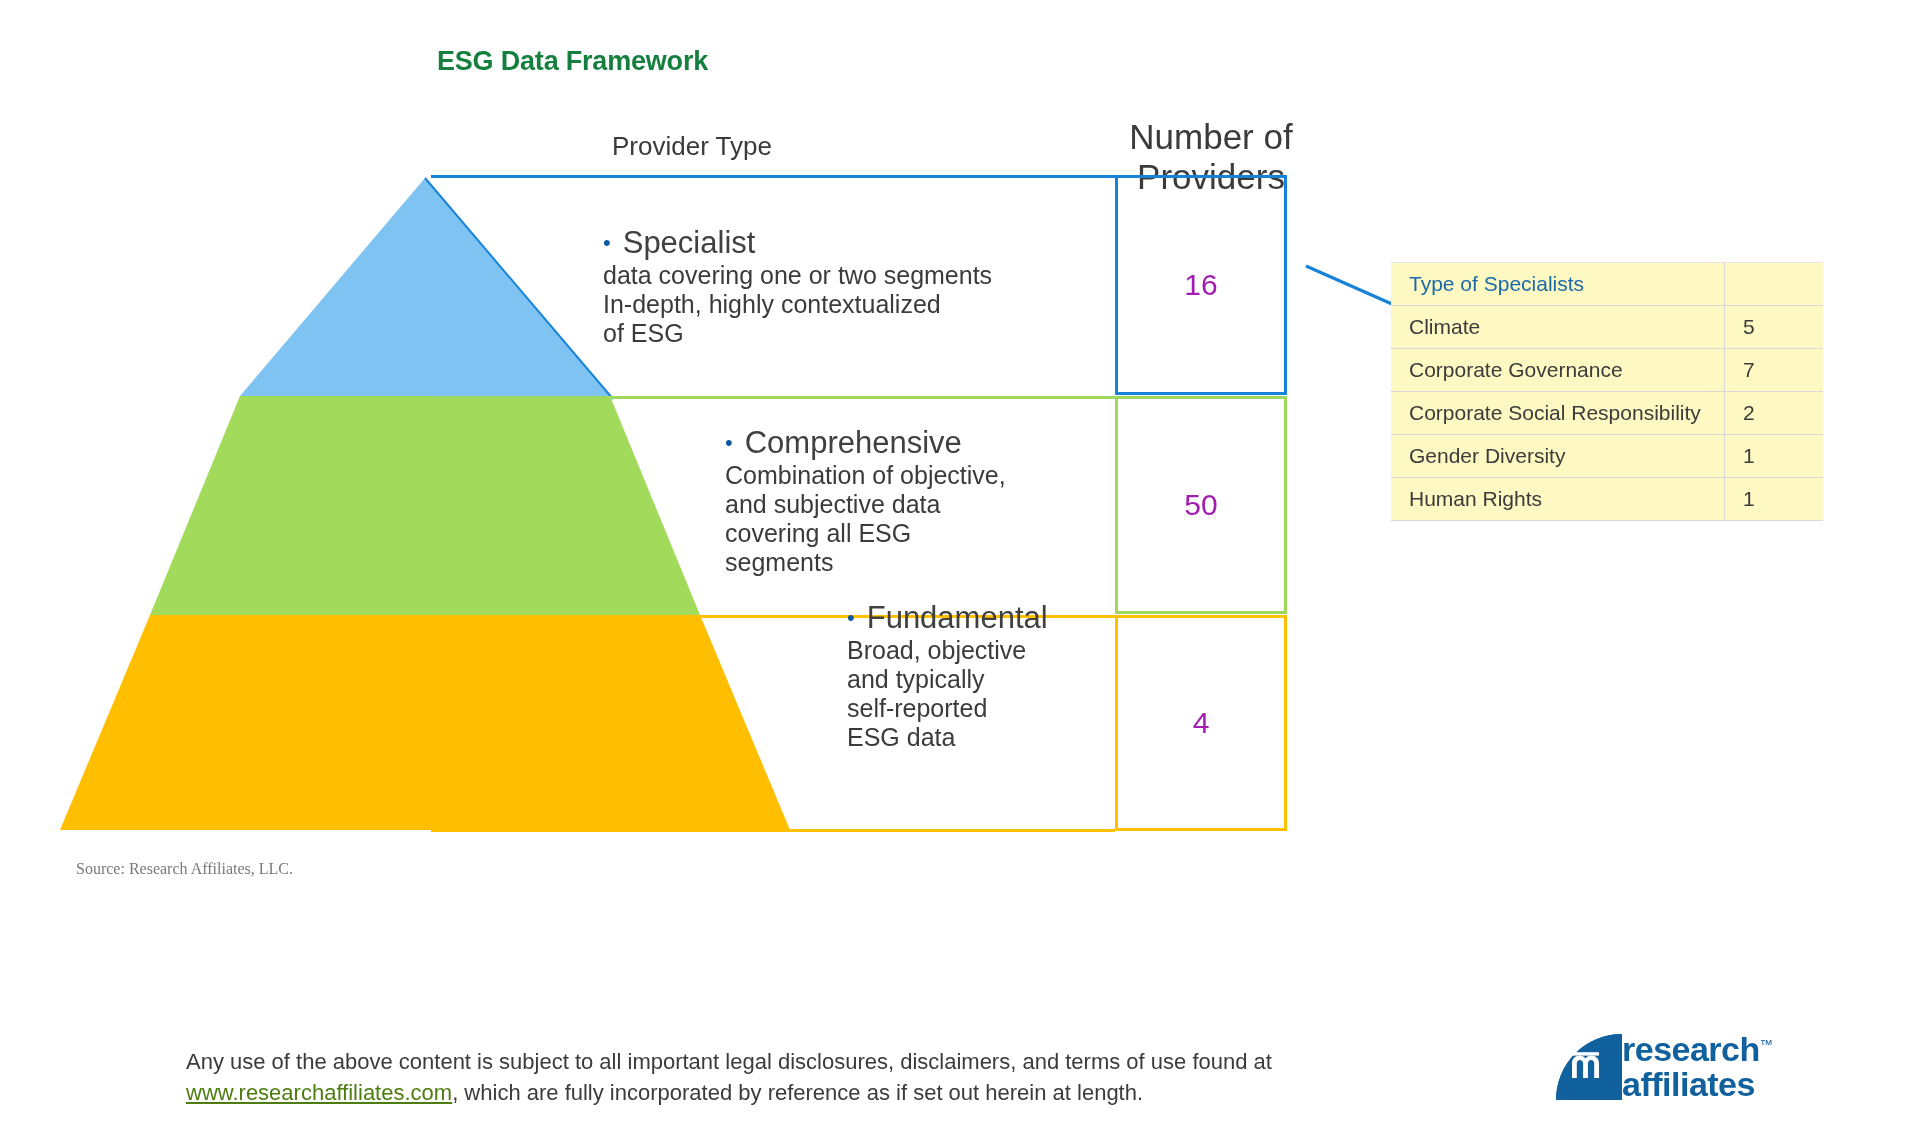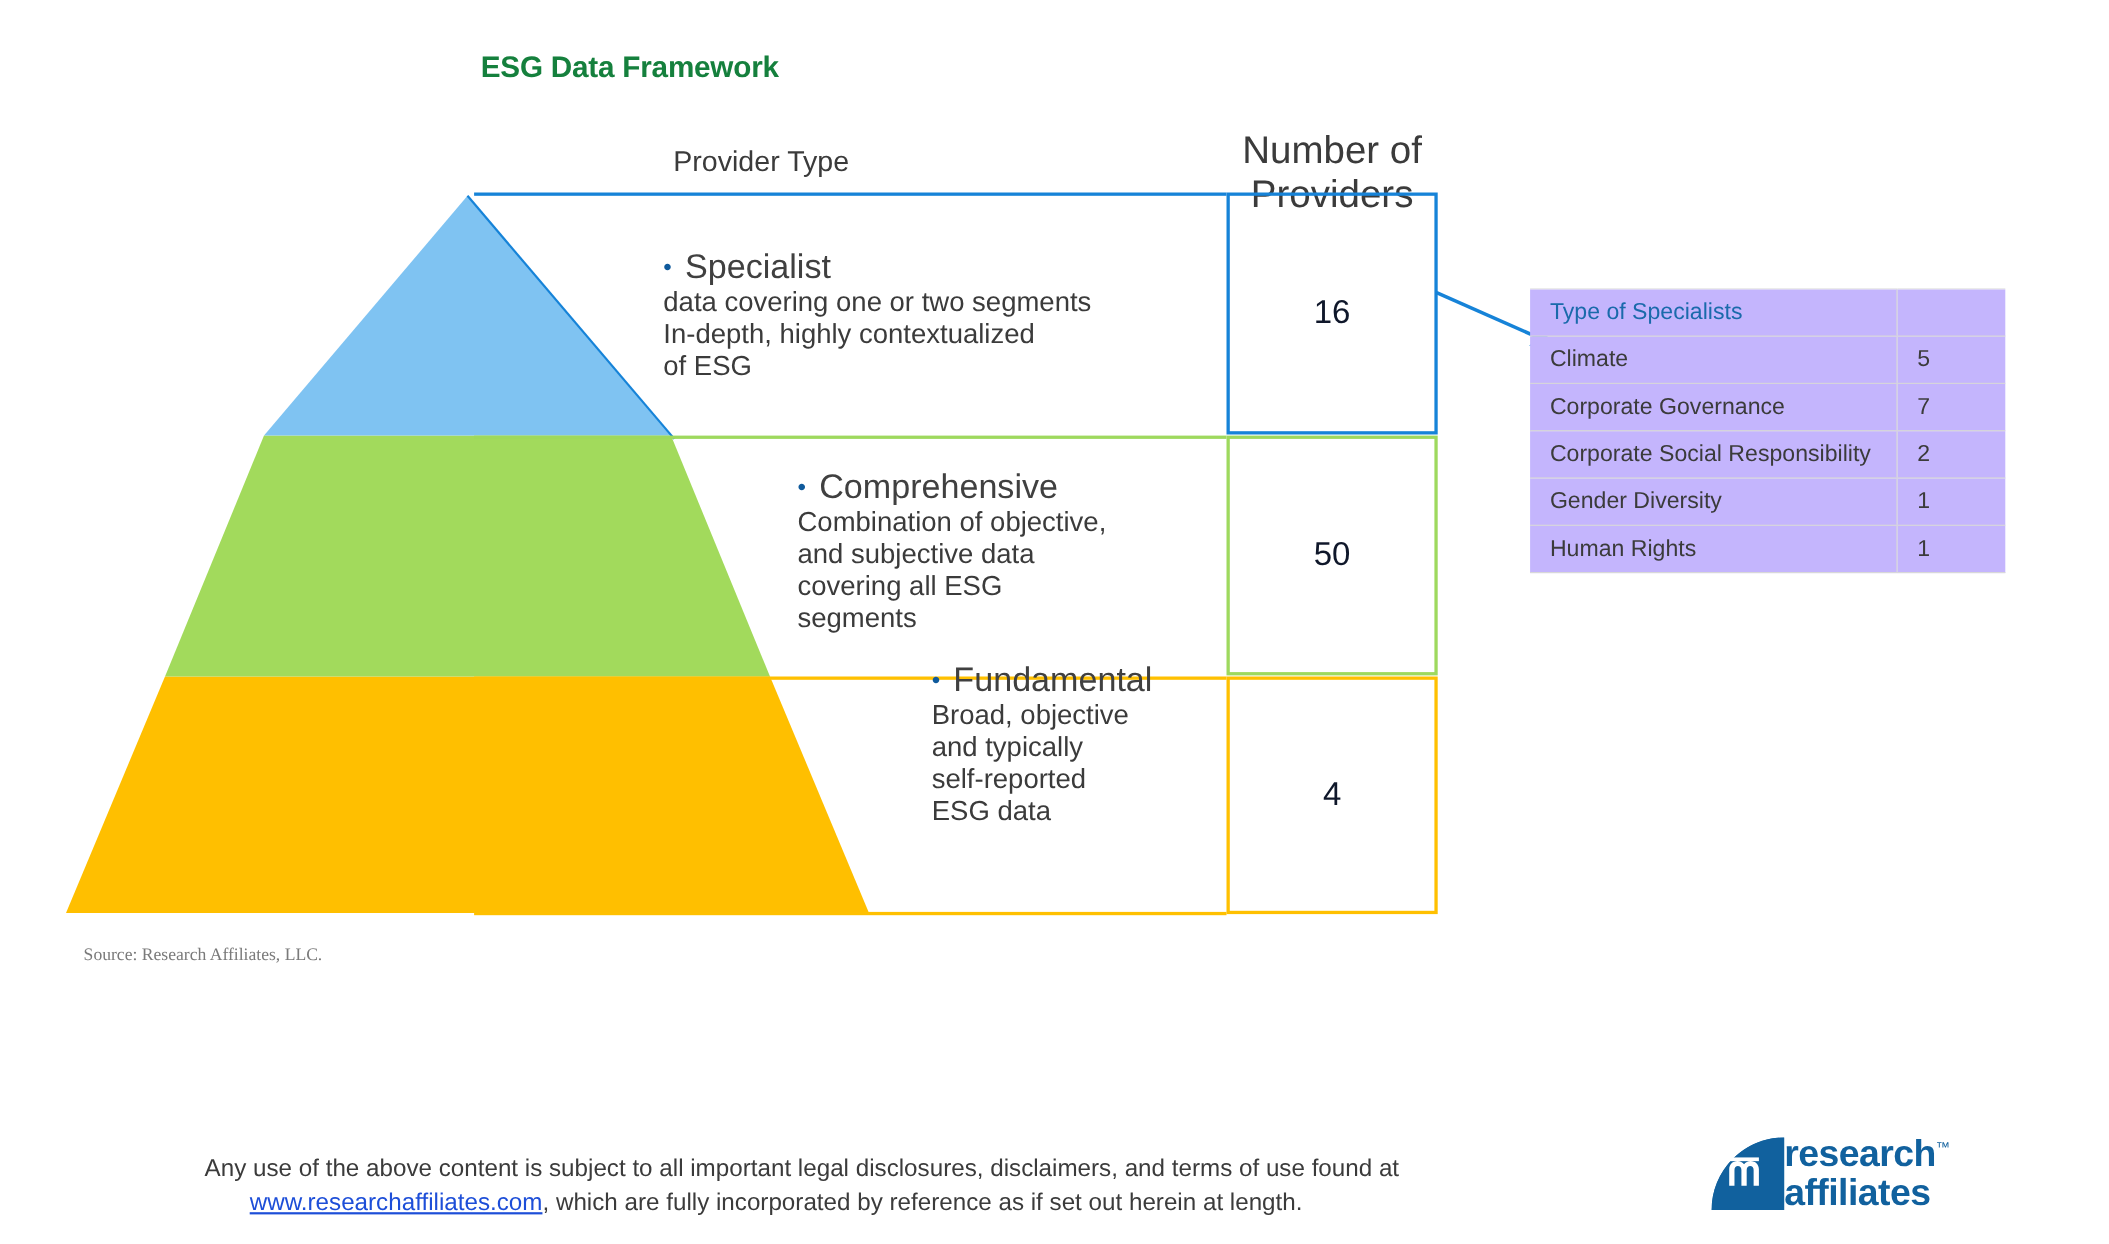--- a/index.html
+++ b/index.html
@@ -62,29 +62,29 @@
     position: absolute;
     left: 431px;
     height: 0;
     border-top-width: 3px;
     border-top-style: solid;
     width: 684px;
   }
   .num-box {
     position: absolute;
     left: 1115px;
-    width: 192px;
+    width: 172px;
     box-sizing: border-box;
     border-width: 3px;
     border-style: solid;
     display: flex;
     align-items: center;
     justify-content: center;
     font-size: 30px;
-    color: #0f172a;
+    color: #a21caf;
   }
 
   .desc {
     position: absolute;
     font-size: 25px;
     line-height: 1.16;
     color: #3b3b3b;
   }
   .desc .bullet-line {
     display: flex;
@@ -134,21 +134,21 @@
     font-size: 21px;
     color: #3b3b3b;
   }
   #specialists-table td, #specialists-table th {
     border-top: 1px solid #d8d8d8;
     border-bottom: 1px solid #d8d8d8;
     padding: 9px 18px;
     font-weight: normal;
     text-align: left;
     vertical-align: middle;
-    background: #c4b5fd;
+    background: #fef9c3;
   }
   #specialists-table th:first-child {
     color: #1a6aab;
     font-size: 21px;
   }
   #specialists-table td:last-child,
   #specialists-table th:last-child {
     width: 62px;
     border-left: 1px solid #d8d8d8;
     text-align: left;
@@ -172,22 +172,21 @@
     position: absolute;
     left: 186px;
     top: 1046px;
     width: 1140px;
     font-size: 22px;
     line-height: 1.42;
     color: #3b3b3b;
   }
   #disclaimer .link {
     text-decoration: underline;
-    color: #1d4ed8;
-    margin-left: 41px;
+    color: #4d7c0f;
   }
 
   
   #logo {
     position: absolute;
     left: 1556px;
     top: 1032px;
     display: flex;
     align-items: center;
     gap: 0;

